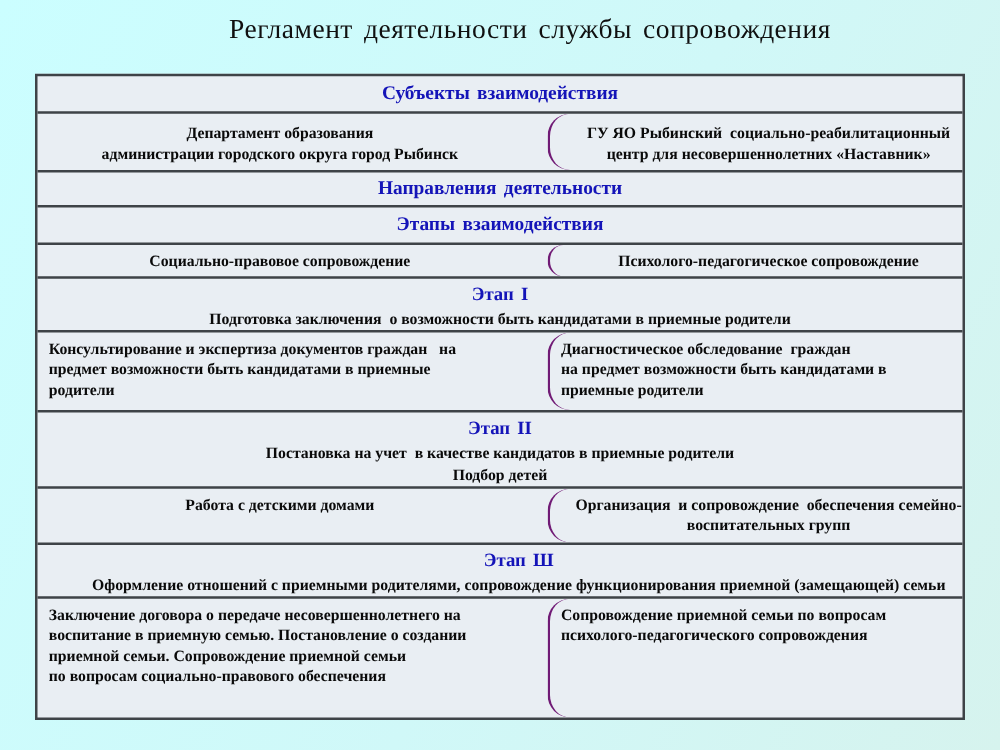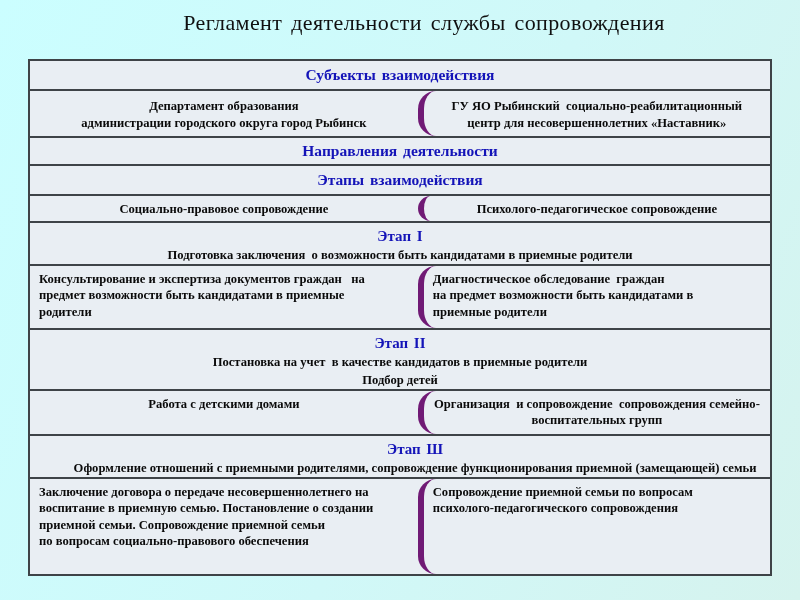--- a/index.html
+++ b/index.html
@@ -13,27 +13,27 @@
     position:absolute;top:10px;left:0;width:800px;
     text-align:center;font-size:22px;font-weight:400;color:#101010;
     letter-spacing:.4px;word-spacing:3px;margin:0;padding-left:24px;
   }
   .tbl{
     position:absolute;left:28px;top:59px;width:744px;
     background:#e9eef3;border:2px solid #3e4347;box-sizing:border-box;
   }
   .row{box-sizing:border-box;}
   .row + .row{border-top:2px solid #3e4347;}
-  .two{display:grid;grid-template-columns:52.4% 47.6%;}
+  .two{display:grid;grid-template-columns:52.4% 47.6%;gap:20px;}
   .cell{
     box-sizing:border-box;padding:5px 9px 3px 9px;
     font-size:12.6px;font-weight:700;color:#0a0a0a;
     line-height:16.5px;white-space:pre-wrap;
   }
-  .two > .cell + .cell{border-left:6px solid #701a75;border-radius:18px;}
+  .two > .cell + .cell{border-left:2px solid #701a75;border-radius:18px;}
   .c{text-align:center;}
   .hdr{
     display:flex;align-items:center;justify-content:center;
     font-size:15.5px;font-weight:700;color:#1414b8;
     text-align:center;word-spacing:2px;
   }
   .stagehdr{
     display:flex;flex-direction:column;align-items:center;justify-content:flex-start;
     padding-top:3px;text-align:center;box-sizing:border-box;
   }
@@ -102,21 +102,21 @@
   </div>
 
   <div class="row stagehdr r-s2h">
     <span class="stage-label">Этап II</span>
     <span class="stage-desc">Постановка на учет  в качестве кандидатов в приемные родители
 Подбор детей</span>
   </div>
 
   <div class="row two r-s2r">
     <div class="cell c">Работа с детскими домами</div>
-    <div class="cell c">Организация  и сопровождение  сопровождения семейно-
+    <div class="cell c">Организация  и сопровождение  обеспечения семейно-
 воспитательных групп</div>
   </div>
 
   <div class="row stagehdr r-s3h">
     <span class="stage-label">Этап Ш</span>
     <span class="stage-desc">Оформление отношений с приемными родителями, сопровождение функционирования приемной (замещающей) семьи</span>
   </div>
 
   <div class="row two r-s3r">
     <div class="cell">Заключение договора о передаче несовершеннолетнего на

